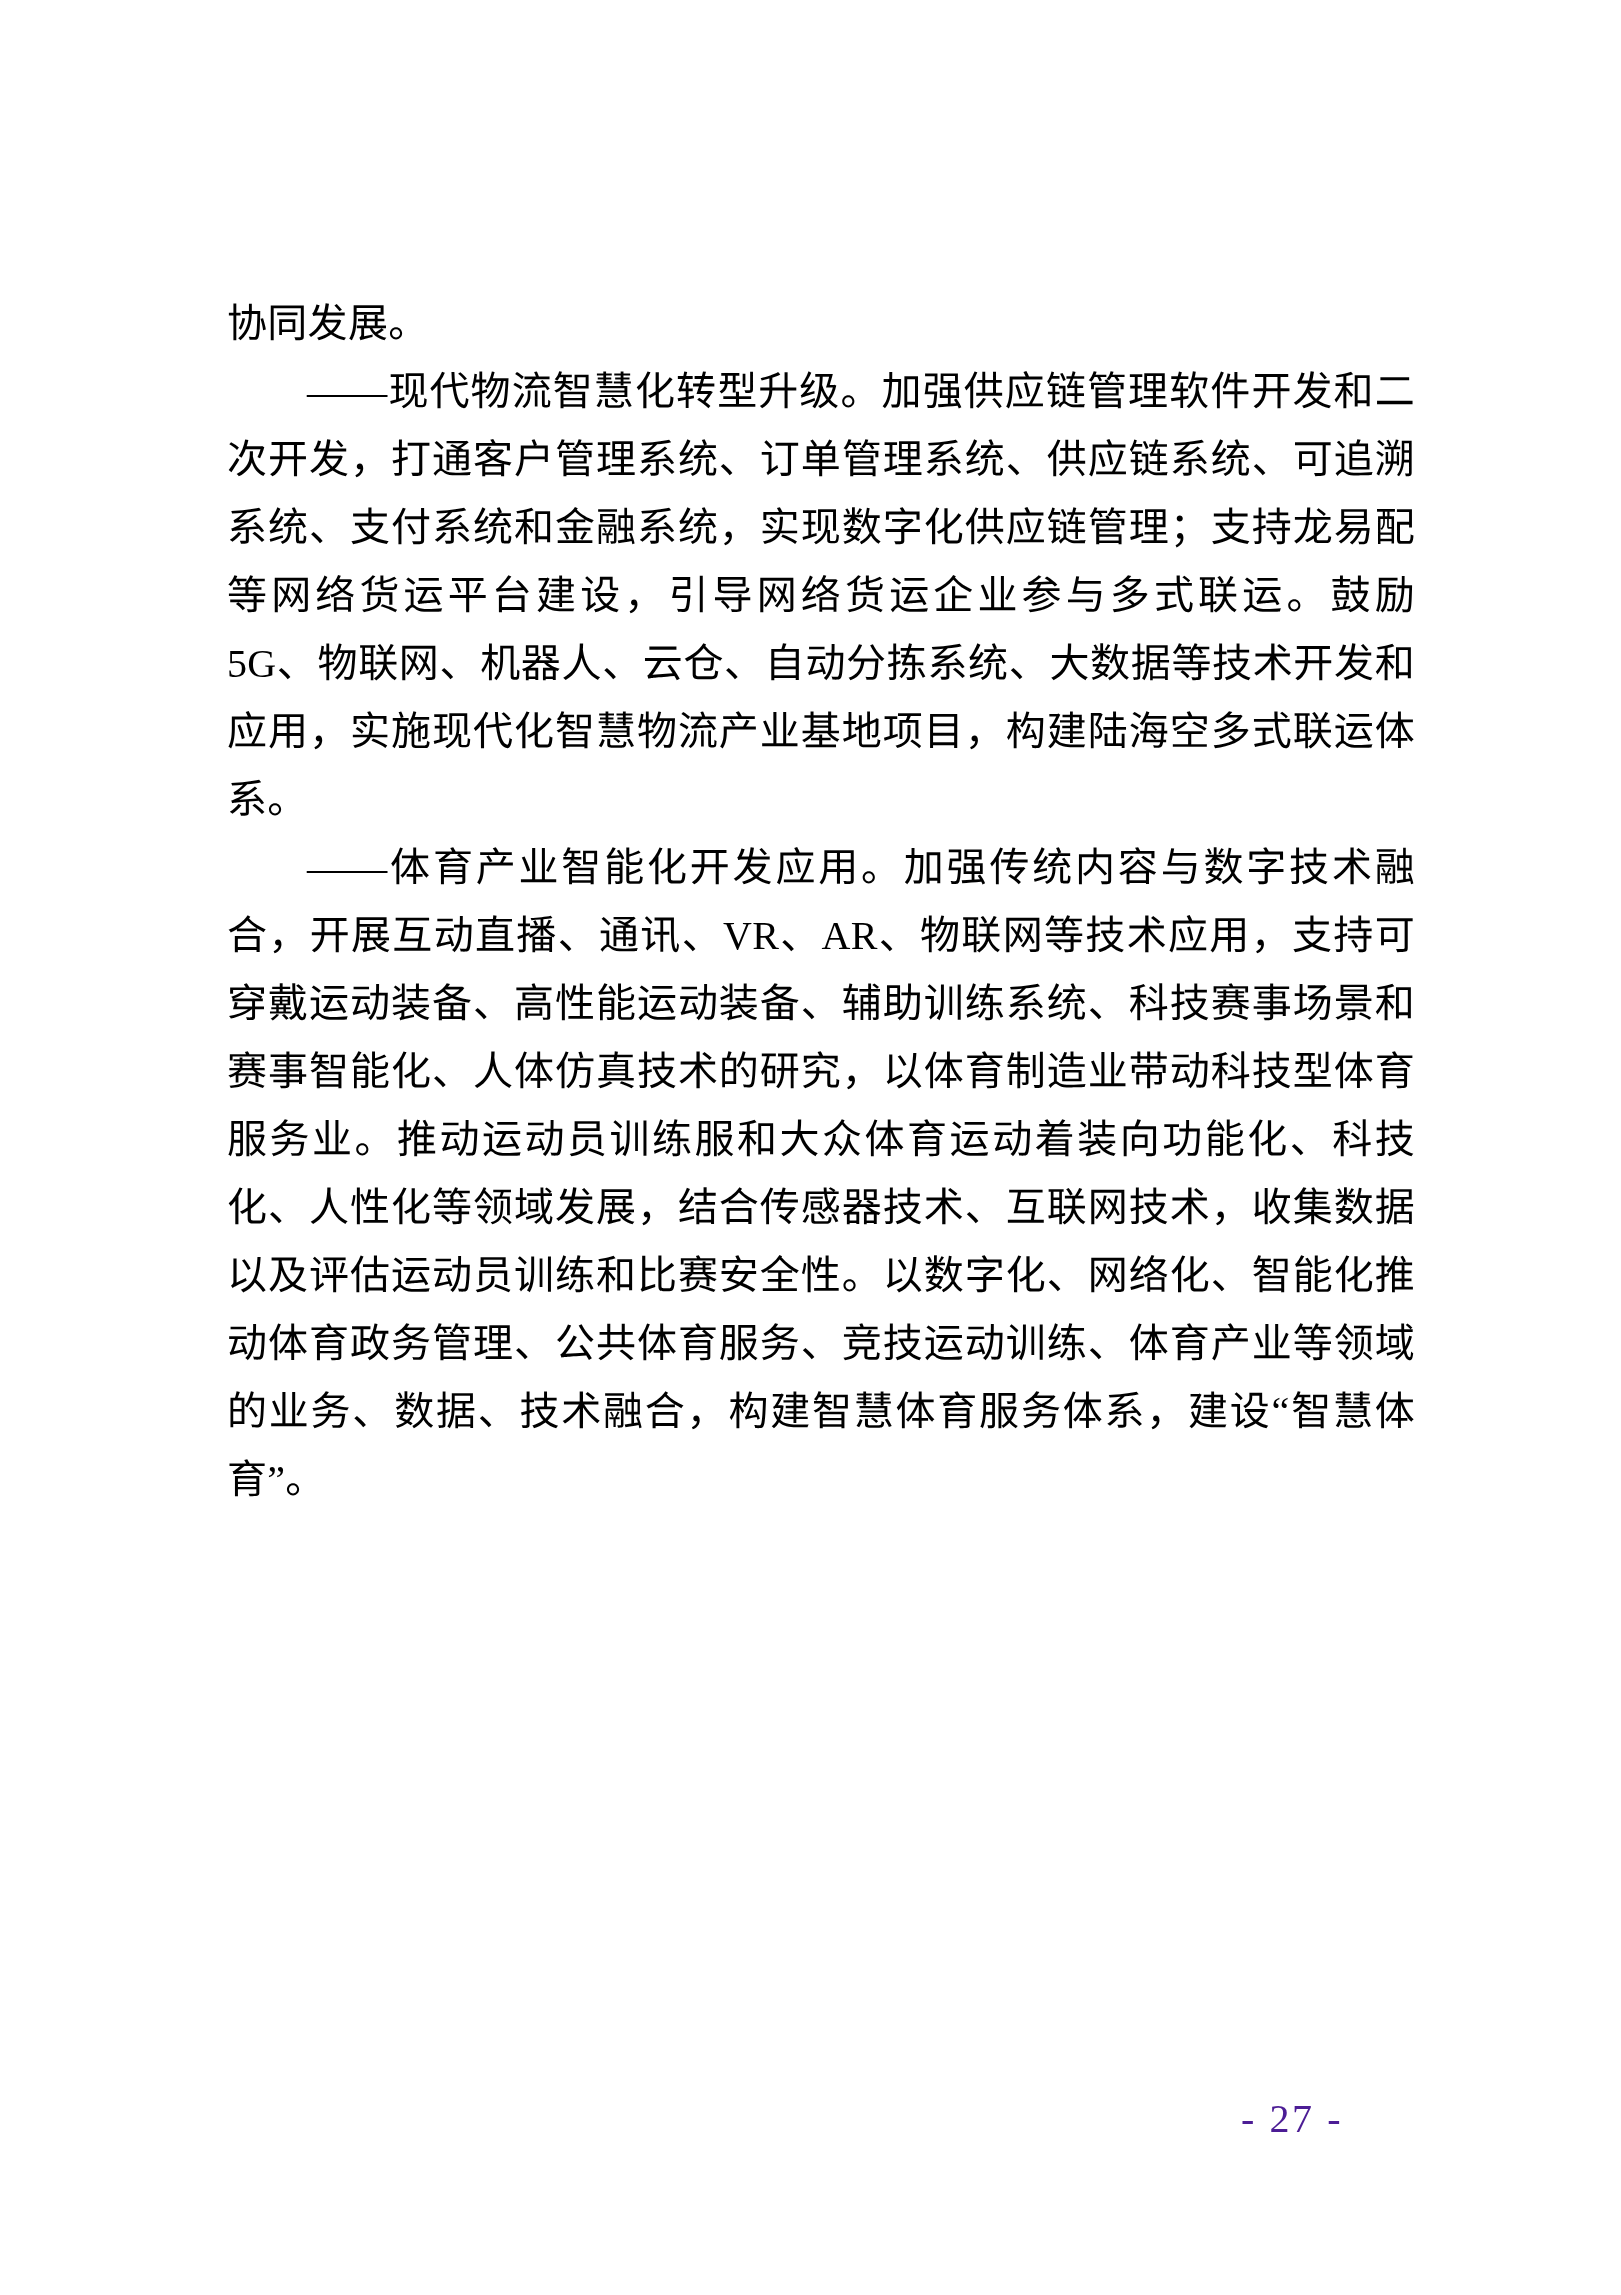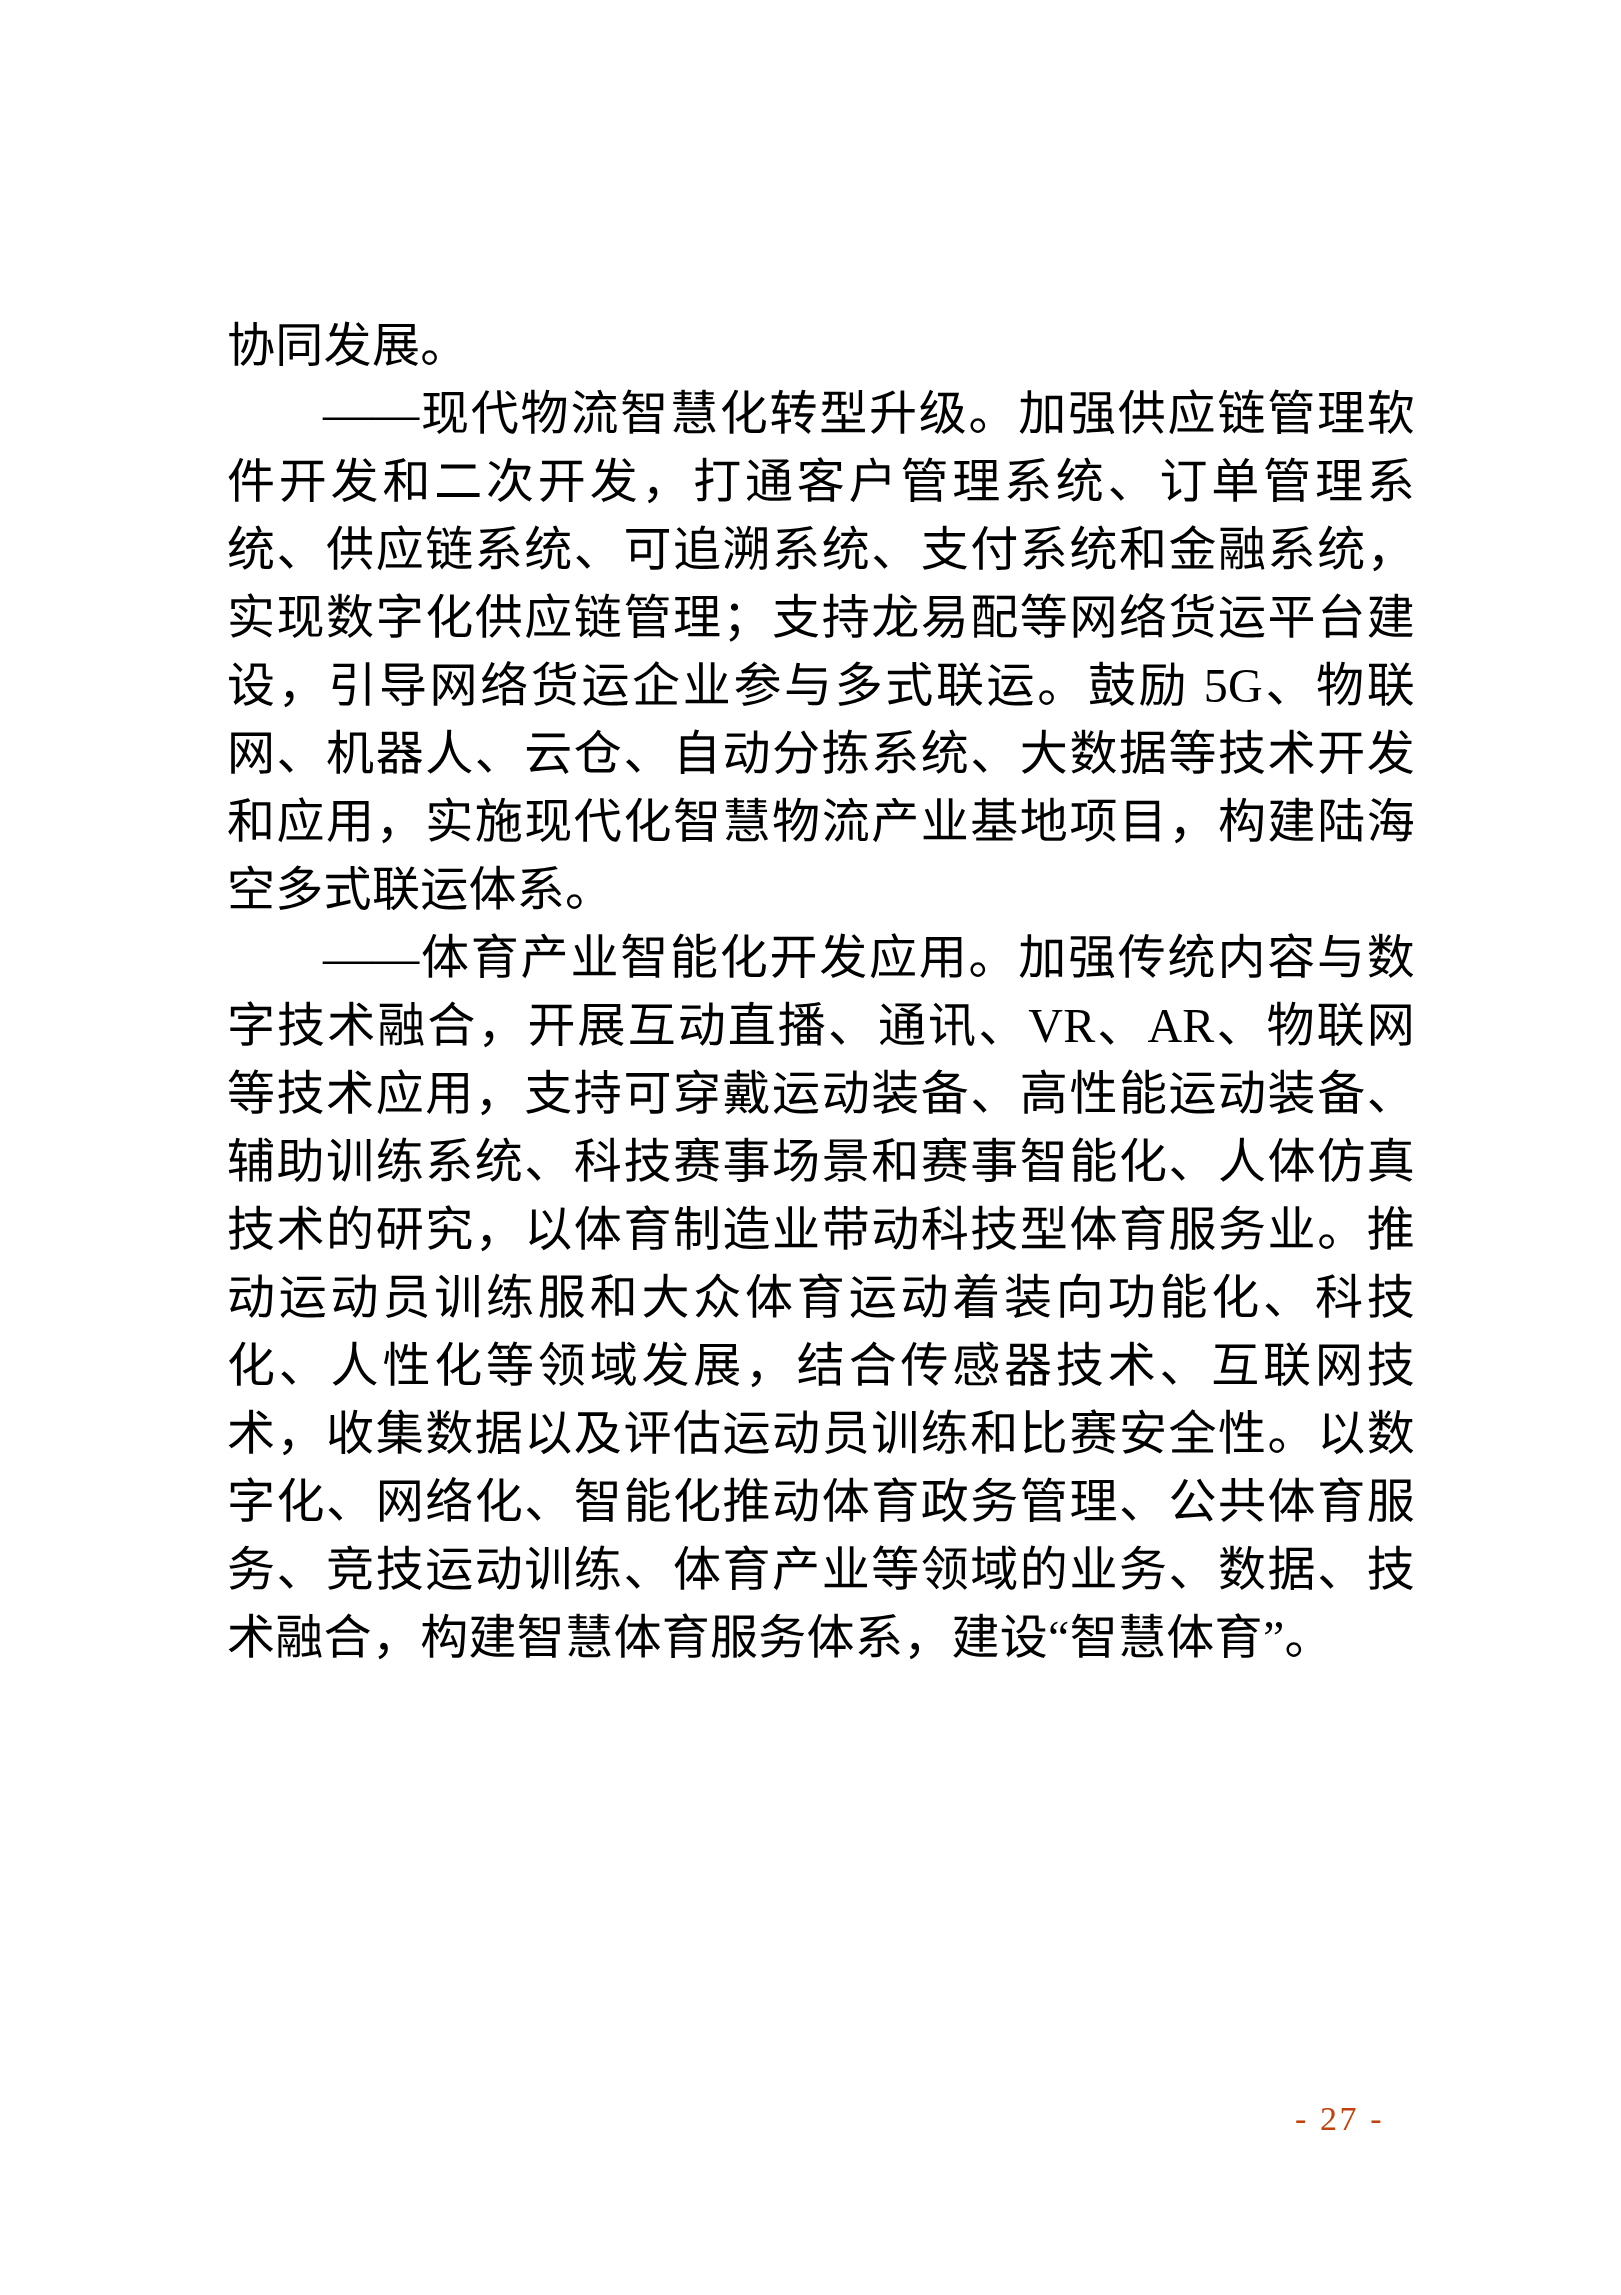--- a/index.html
+++ b/index.html
@@ -12,44 +12,43 @@
     width: 1621px;
     height: 2295px;
     background: #ffffff;
     overflow: hidden;
     font-family: "Liberation Serif", "DejaVu Serif", serif;
     color: #000000;
   }
   .body-text {
     position: absolute;
     left: 227px;
-    top: 312px;
+    top: 290px;
     width: 1188px;
-    font-size: 48px;
+    font-size: 40px;
     line-height: 68px;
     text-align: justify;
     letter-spacing: 0.3px;
   }
   .body-text p {
     margin: 0;
     padding: 0;
   }
   .body-text p.indent {
     text-indent: 2em;
   }
   .page-footer {
     position: absolute;
     left: 1241px;
     top: 2099px;
     width: 197px;
-    text-align: center;
-    font-size: 34px;
+    font-size: 40px;
     line-height: 39px;
     letter-spacing: 2.6px;
-    color: #c2410c;
+    color: #4c1d95;
   }
 </style>
 </head>
 <body>
 
 <div class="page">
 
   <main class="body-text">
     <p>协同发展。</p>
     <p class="indent">——现代物流智慧化转型升级。加强供应链管理软件开发和二次开发，打通客户管理系统、订单管理系统、供应链系统、可追溯系统、支付系统和金融系统，实现数字化供应链管理；支持龙易配等网络货运平台建设，引导网络货运企业参与多式联运。鼓励 5G、物联网、机器人、云仓、自动分拣系统、大数据等技术开发和应用，实施现代化智慧物流产业基地项目，构建陆海空多式联运体系。</p>

